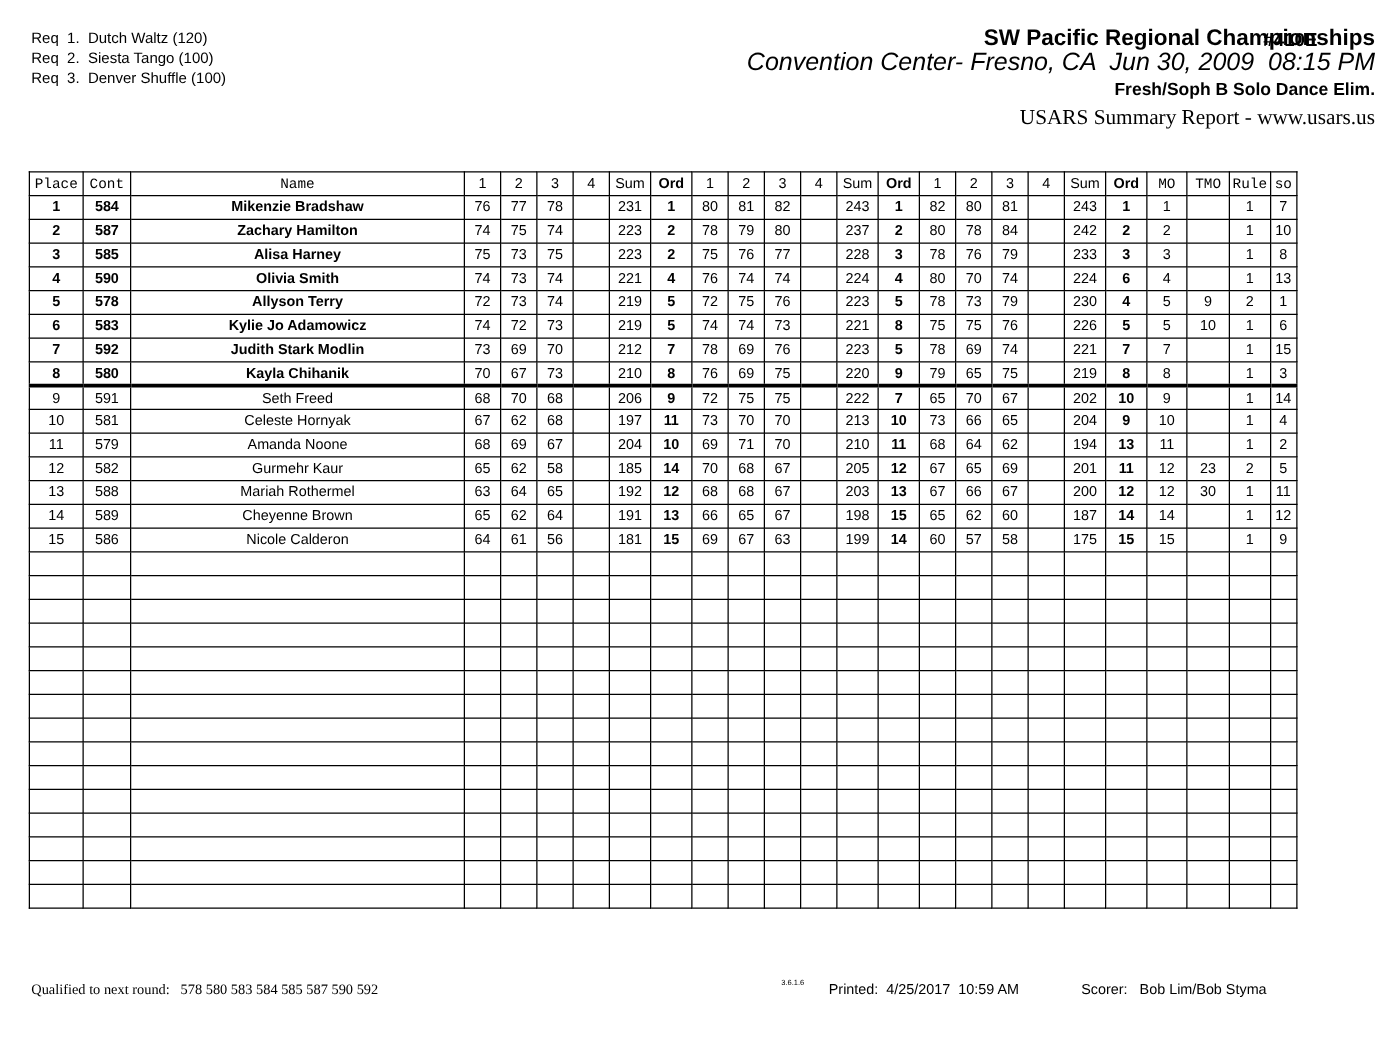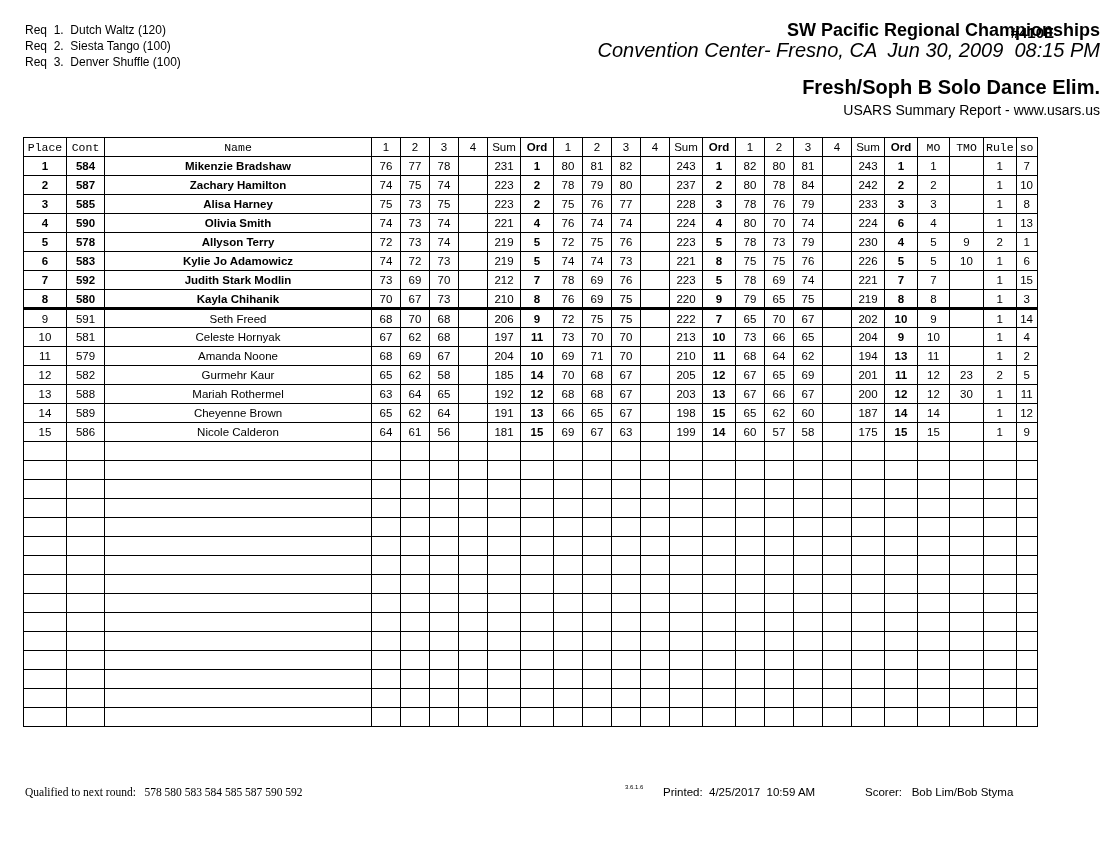--- a/index.html
+++ b/index.html
@@ -5,22 +5,22 @@
   * { box-sizing: border-box; }
   html,body { margin:0; padding:0; }
   body {
     width:1100px; height:850px; background:#ffffff; position:relative;
     font-family:"Liberation Sans", sans-serif; color:#000;
   }
   .req-list { position:absolute; left:25px; top:22px; font-size:12px; line-height:16px; white-space:pre; }
   .title-block { position:absolute; left:0; top:20px; width:1100px; text-align:right; }
   .title-main  { font-size:18px; font-weight:bold; line-height:21px; }
   .title-venue { font-size:20px; line-height:19px; white-space:pre;font-style:italic; }
-  .title-event { font-size:20px; font-weight:bold; line-height:22px;margin-top:16px; }
-  .title-report{ font-size:14px; line-height:24px; }
+  .title-event { font-size:14px; font-weight:bold; line-height:22px; }
+  .title-report{ font-size:17px; line-height:24px;font-family:Liberation Serif, serif; }
   .event-num { position:absolute; right:46px; top:24px; font-size:15px; font-weight:bold; }
 
   table.results { position:absolute; left:23px; top:137px; border-collapse:collapse; table-layout:fixed; }
   table.results td {
     border:1px solid #000; height:19px; padding:0 2px;
     font-size:11.5px; overflow:hidden; white-space:nowrap; text-align:center;
   }
   tr.judgerow td { height:20px; }
   td.nb { border:none; }
   td.jh { border:1px solid #000; text-align:left; padding-left:4px; white-space:pre; }

